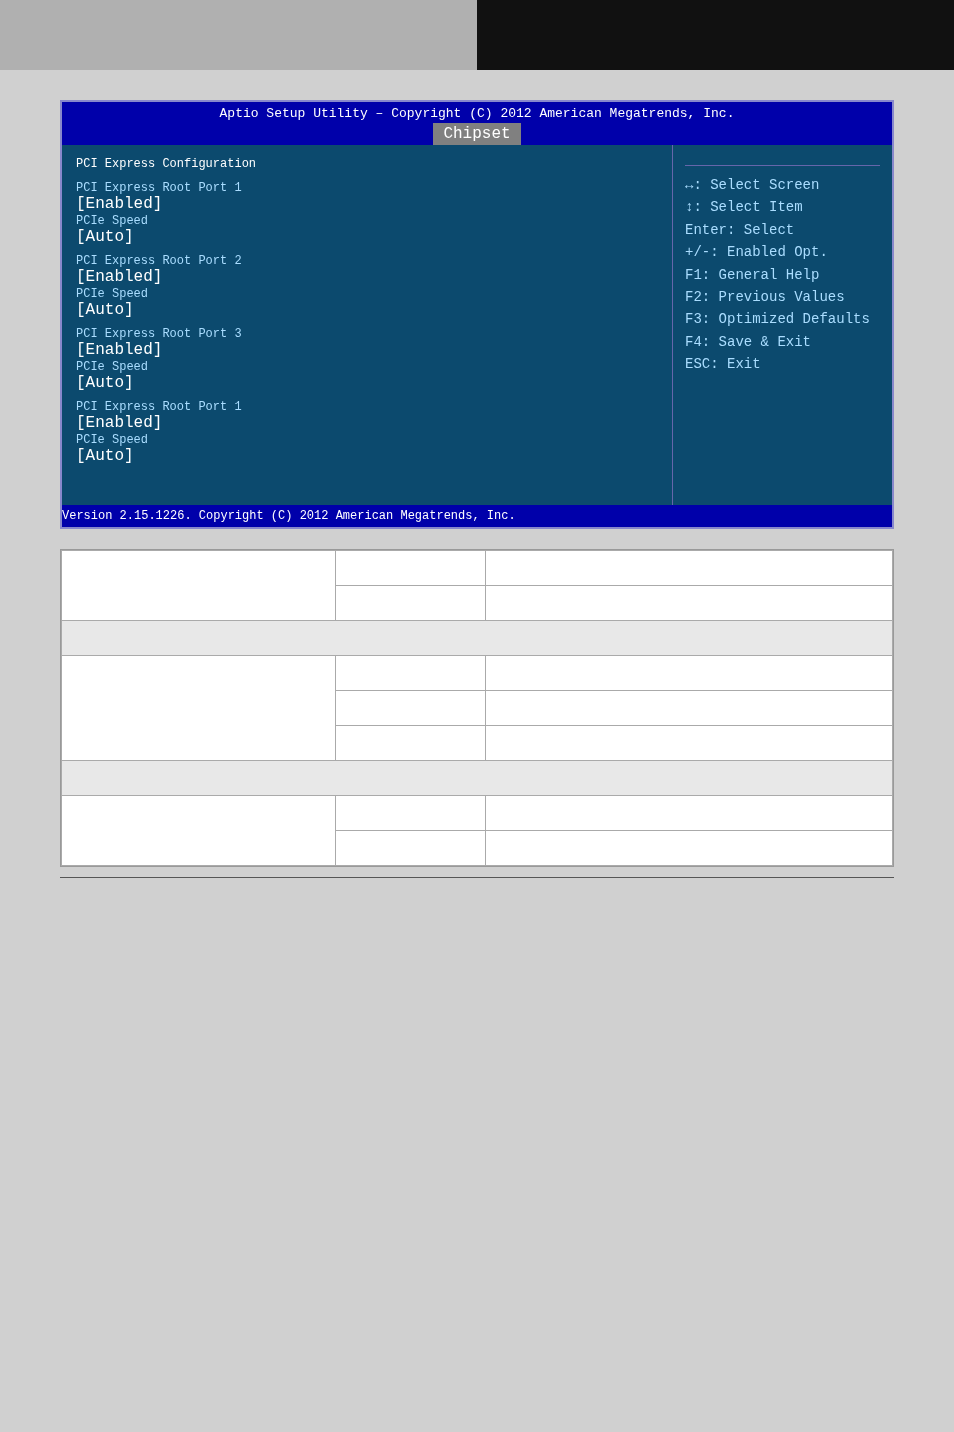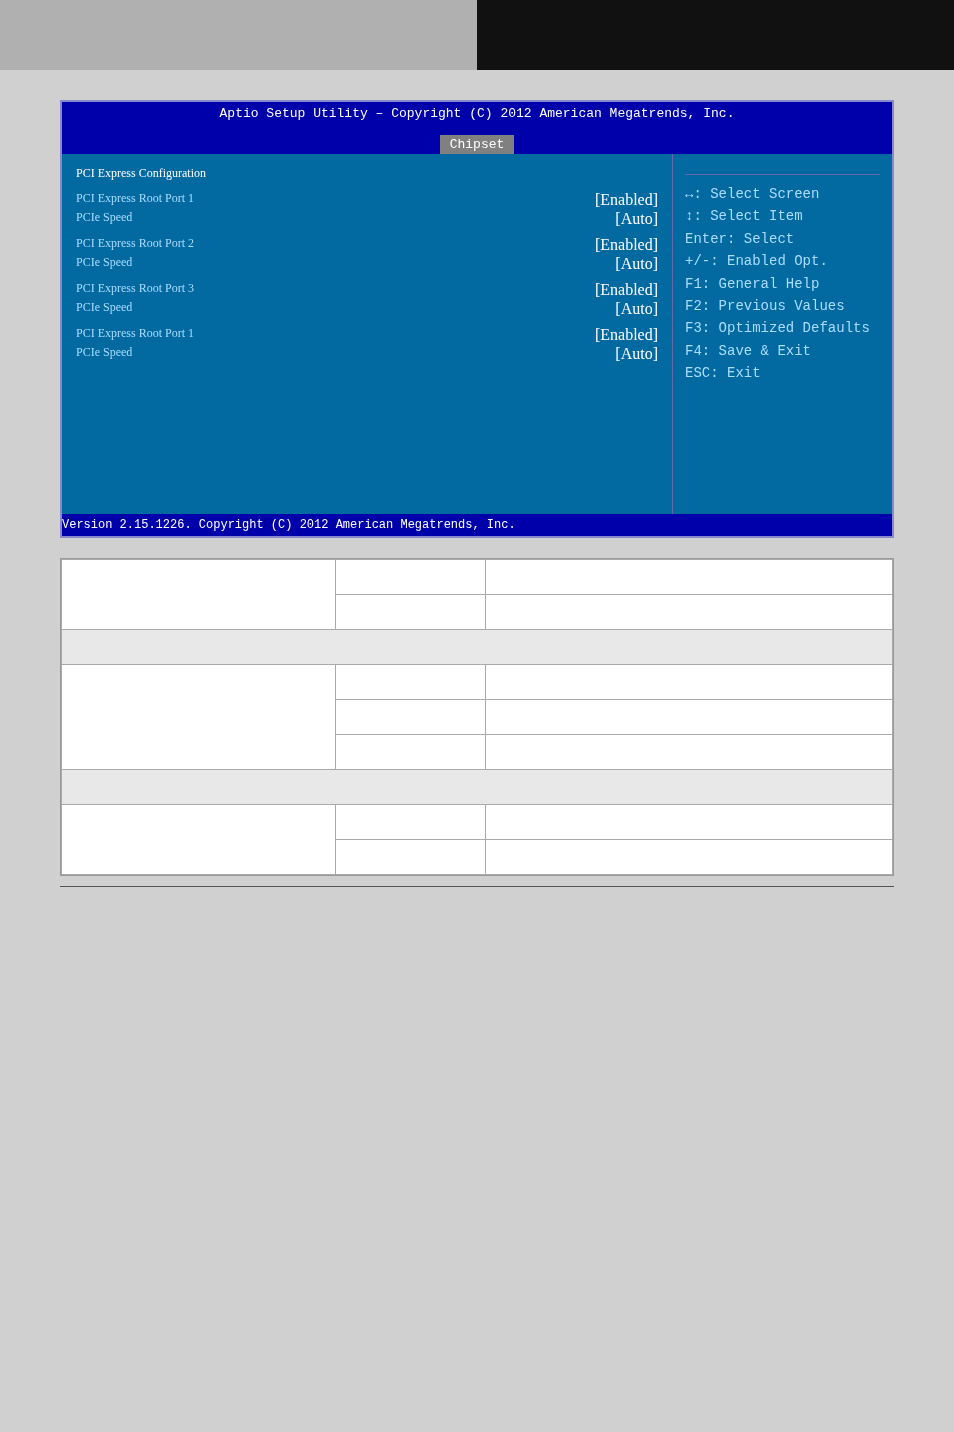--- a/index.html
+++ b/index.html
@@ -26,21 +26,21 @@
     .top-header-right {
       width: 50%;
       background: #111111;
       height: 100%;
     }
 
     
     .bios-container {
       margin: 30px 60px 20px 60px;
       border: 2px solid #8888cc;
-      background: #0369a1;
+      background: #0c4a6e;
     }
 
     
     .bios-title-bar {
       background: #0000aa;
       color: #ffffff;
       text-align: center;
       padding: 4px 0 0 0;
       font-size: 13px;
     }
@@ -49,54 +49,53 @@
     }
     .bios-tab-row {
       display: flex;
       justify-content: center;
       margin-top: 2px;
     }
     .bios-tab {
       background: #808080;
       color: #ffffff;
       padding: 2px 10px;
-      font-size: 13px;
-      margin-top: 12px;
+      font-size: 16px;
     }
     .bios-tab.active {
       background: #808080;
       color: #ffffff;
     }
 
     
     .bios-content {
       display: flex;
       min-height: 360px;
     }
 
     
     .bios-left {
       flex: 1;
       padding: 12px 14px;
       color: #ffffff;
       font-size: 12px;
-      font-family: Liberation Serif, serif;
     }
     .bios-section-title {
       color: #ffffff;
       font-size: 12px;
       margin-bottom: 10px;
     }
     .bios-item-group {
       margin-bottom: 8px;
     }
     .bios-item-row {
       display: flex;
-      justify-content: space-between;
+      justify-content: center;
       margin-bottom: 1px;
+      flex-direction: column;
     }
     .bios-item-label {
       color: #aaddff;
       font-size: 12px;
     }
     .bios-item-value {
       color: #ffffff;
       font-size: 16px;
     }
 

